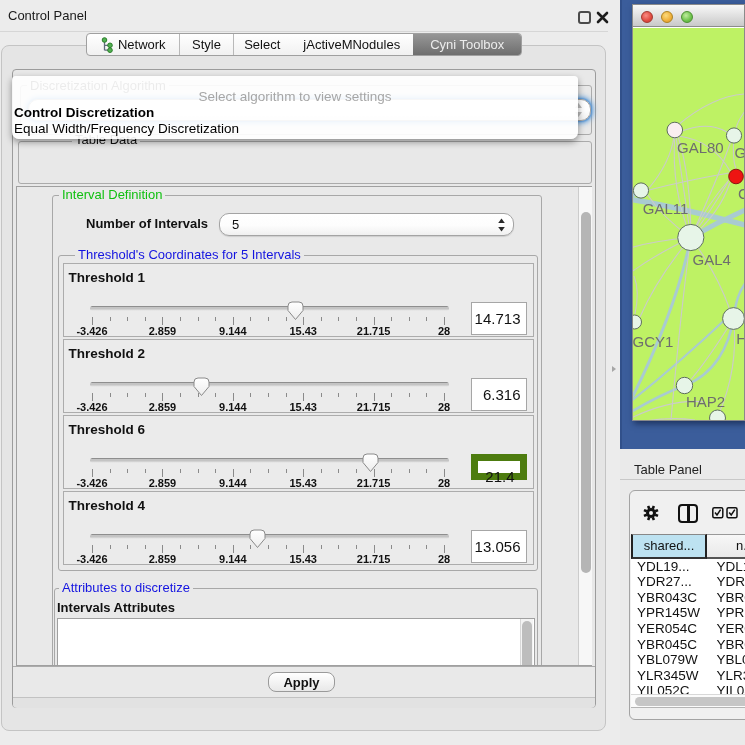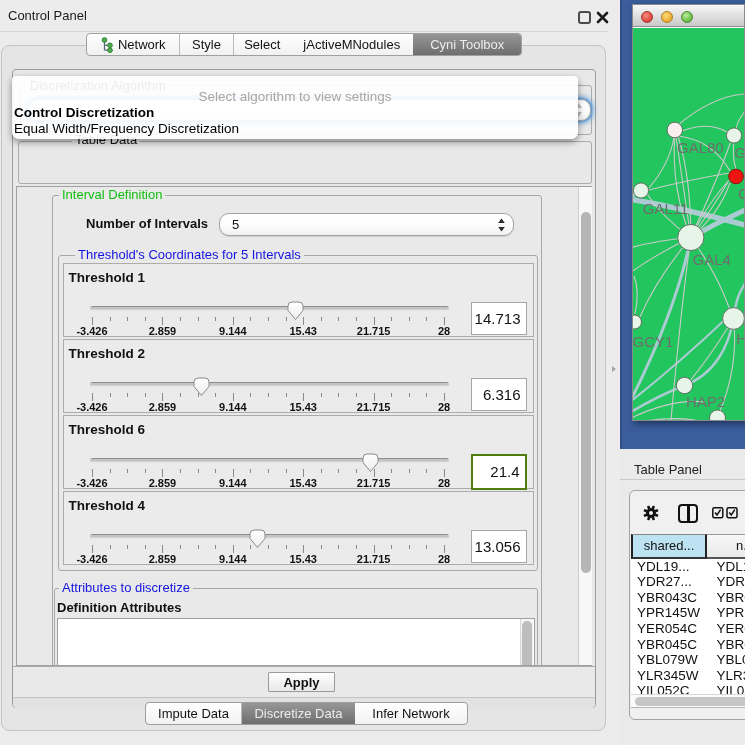--- a/index.html
+++ b/index.html
@@ -194,21 +194,21 @@
           <div class="abs bold" style="left:350.5px;top:61px;width:60px;text-align:center;font-size:11px;">28</div>
           <svg class="abs" style="left:298.07395150512315px;top:37.5px" width="17" height="20" viewBox="0 0 17 20">
             <path d="M1 5 Q1 1 5 1 L12 1 Q16 1 16 5 L16 9.5 L8.5 18.5 L1 9.5 Z" fill="url(#tg2)" stroke="#8A8A8A" stroke-width="1"></path>
             <defs>
               <linearGradient id="tg2" x1="0" y1="0" x2="0" y2="1">
                 <stop offset="0" stop-color="#FFFFFF"></stop>
                 <stop offset="1" stop-color="#EDEDED"></stop>
               </linearGradient>
             </defs>
           </svg>
-          <div class="abs" style="left:407px;top:38px;width:56px;height:36px;background:#FFF;border:2px solid #4d7c0f;text-align:right;line-height:31px;font-size:15px;padding-right:5px;">21.4</div>
+          <div class="abs" style="left:407px;top:38px;width:56px;height:26px;background:#FFF;border:7px solid #4d7c0f;text-align:right;line-height:31px;font-size:15px;padding-right:5px;">21.4</div>
         </div>
         <div class="abs" style="left:45.5px;top:303.5px;width:471.5px;height:74.5px;border:1px solid #ACACAC;background:#EBEBEB;">
           <div class="abs bold" style="left:5px;top:6px;font-size:13.5px;">Threshold 4</div>
           <div class="abs" style="left:26.5px;top:42.5px;width:358.5px;height:5px;border-radius:2.5px;background:linear-gradient(180deg,#8E8E8E 0 1px,#C4C4C4 1px 55%,#EFEFEF);"></div>
           <div class="abs" style="left:28.5px;top:53.5px;width:1px;height:7.5px;background:#8A8A8A;"></div>
           <div class="abs" style="left:46.1px;top:53.5px;width:1px;height:3.5px;background:#8A8A8A;"></div>
           <div class="abs" style="left:63.7px;top:53.5px;width:1px;height:3.5px;background:#8A8A8A;"></div>
           <div class="abs" style="left:81.30000000000001px;top:53.5px;width:1px;height:3.5px;background:#8A8A8A;"></div>
           <div class="abs" style="left:98.9px;top:53.5px;width:1px;height:7.5px;background:#8A8A8A;"></div>
           <div class="abs" style="left:116.5px;top:53.5px;width:1px;height:3.5px;background:#8A8A8A;"></div>
@@ -241,56 +241,51 @@
                 <stop offset="1" stop-color="#EDEDED"></stop>
               </linearGradient>
             </defs>
           </svg>
           <div class="abs" style="left:407px;top:38px;width:56px;height:33px;background:#FFF;border:1px solid #A6A6A6;text-align:right;line-height:31px;font-size:15px;padding-right:5px;">13.056</div>
         </div>
       </div>
 
     <div class="gbx" style="left:37px;top:401px;width:484px;height:90px;border-color:#A8A8A8;"></div>
     <div class="glabel" style="left:42px;top:394px;color:#1414E0;background:#E9E9E9;">Attributes to discretize</div>
-    <div class="abs bold" style="left:40px;top:413px;">Definition Attributes</div>
+    <div class="abs bold" style="left:40px;top:413px;">Intervals Attributes</div>
     <div class="abs" style="left:40px;top:431px;width:478px;height:60px;border:1px solid #A0A0A0;background:#FFF;">
       <div class="abs" style="right:1px;top:0;width:13px;height:60px;background:#F4F4F4;border-left:1px solid #D8D8D8;">
         <div class="abs" style="left:1px;top:2px;width:10px;height:56px;background:#BDBDBD;border-radius:5px;"></div>
       </div>
     </div>
   </div>
 
   <div class="abs" style="left:578px;top:187px;width:14px;height:478px;background:#F7F7F7;border-left:1px solid #CCC;">
     <div class="abs" style="left:1.5px;top:25px;width:10px;height:361px;background:#B5B5B5;border-radius:5px;"></div>
   </div>
 
   <div class="abs" style="left:13px;top:666px;width:582px;height:31px;background:#E9E9E9;border-top:1px solid #ABABAB;"></div>
-  <div class="abs" style="left:268px;top:672px;width:67px;height:20px;border:1px solid #9A9A9A;border-radius:1px;background:linear-gradient(180deg,#FFFFFF,#E8E8E8);text-align:center;line-height:19px;font-weight:bold;">Apply</div>
+  <div class="abs" style="left:268px;top:672px;width:67px;height:20px;border:1px solid #9A9A9A;border-radius:8px;background:linear-gradient(180deg,#FFFFFF,#E8E8E8);text-align:center;line-height:19px;font-weight:bold;">Apply</div>
   <div class="abs" style="left:13px;top:697px;width:582px;height:11px;background:#E2E2E2;border-top:1px solid #C2C2C2;border-radius:0 0 4px 4px;"></div>
 
-  <div class="abs" style="left:145px;top:702px;width:323px;height:23px;border:1px solid #9E9E9E;border-radius:4px;background:linear-gradient(180deg,#FFFFFF,#F1F1F1);overflow:hidden;display:flex;">
-    <div style="width:96px;display:flex;align-items:center;justify-content:center;border-right:1px solid #B9B9B9;">Impute Data</div>
-    <div style="width:113px;display:flex;align-items:center;justify-content:center;background:linear-gradient(180deg,#979797,#6E6E6E);color:#ECECEC;">Discretize Data</div>
-    <div style="width:112px;display:flex;align-items:center;justify-content:center;">Infer Network</div>
-  </div>
 </div>
 
 <div class="abs" style="left:612px;top:366px;width:0;height:0;border-top:3px solid transparent;border-bottom:3px solid transparent;border-left:4px solid #A6A6A6;"></div>
 
 <div class="abs" style="left:620px;top:0;width:125px;height:449px;background:#3B5D9B;overflow:hidden;">
   <div class="abs" style="left:0;top:0;width:2px;height:449px;background:#31508A;"></div>
 
   <div class="abs" style="left:12px;top:4px;width:113px;height:417px;border:1px solid #8A8A8A;box-shadow:2px 3px 6px rgba(10,20,50,0.55);background:#FFF;">
     <div class="abs" style="left:0;top:0;width:100%;height:22px;background:linear-gradient(180deg,#F8F8F8,#C9C9C9);border-bottom:1px solid #8C8C8C;">
       <div class="abs" style="left:8px;top:5.5px;width:12px;height:12px;border-radius:50%;background:radial-gradient(circle at 4px 3.5px,#F98D84,#E04A40 60%,#C73B32);border:0.5px solid #A33931;"></div>
       <div class="abs" style="left:28px;top:5.5px;width:12px;height:12px;border-radius:50%;background:radial-gradient(circle at 4px 3.5px,#FBDB7E,#EFAE38 60%,#D29327);border:0.5px solid #AD8322;"></div>
       <div class="abs" style="left:48px;top:5.5px;width:12px;height:12px;border-radius:50%;background:radial-gradient(circle at 4px 3.5px,#C0EC9F,#6CC24A 60%,#57A93A);border:0.5px solid #4C8F33;"></div>
     </div>
 
-    <div class="abs" style="left:0;top:23px;width:111px;height:392px;background:#22c55e;overflow:hidden;">
+    <div class="abs" style="left:0;top:23px;width:111px;height:392px;background:#bef264;overflow:hidden;">
       <svg width="111" height="392" viewBox="0 0 111 392" id="net">
           <path d="M -4 171 Q 45 179 112 197" stroke="#A9CBD1" stroke-width="5.5" fill="none"></path>
           <path d="M 57.8 209.5 Q 85 194 112 182" stroke="#A9CBD1" stroke-width="5" fill="none"></path>
           <path d="M -4 170 Q 2 166 8 162" stroke="#A9CBD1" stroke-width="4" fill="none"></path>
           <path d="M 57.8 209.5 Q 44 280 -2 372" stroke="#A9CBD1" stroke-width="3" fill="none"></path>
           <path d="M -2 384 C 25 368 45 360 51.5 357.5 C 82 346 96 318 100.5 290.5 C 103 272 106 264 113 254" stroke="#A9CBD1" stroke-width="2.5" fill="none"></path>
           <path d="M -3 374 C 25 352 60 322 98 286" stroke="#A9CBD1" stroke-width="2" fill="none"></path>
           <path d="M 57.8 209.5 Q 38 160 41.8 108" stroke="#CBCBCB" stroke-width="1.1" fill="none"></path>
           <path d="M 57.8 209.5 Q 58 150 45 108" stroke="#CBCBCB" stroke-width="1.1" fill="none"></path>
           <path d="M 57.8 209.5 Q 30 190 14 166" stroke="#CBCBCB" stroke-width="1.1" fill="none"></path>

